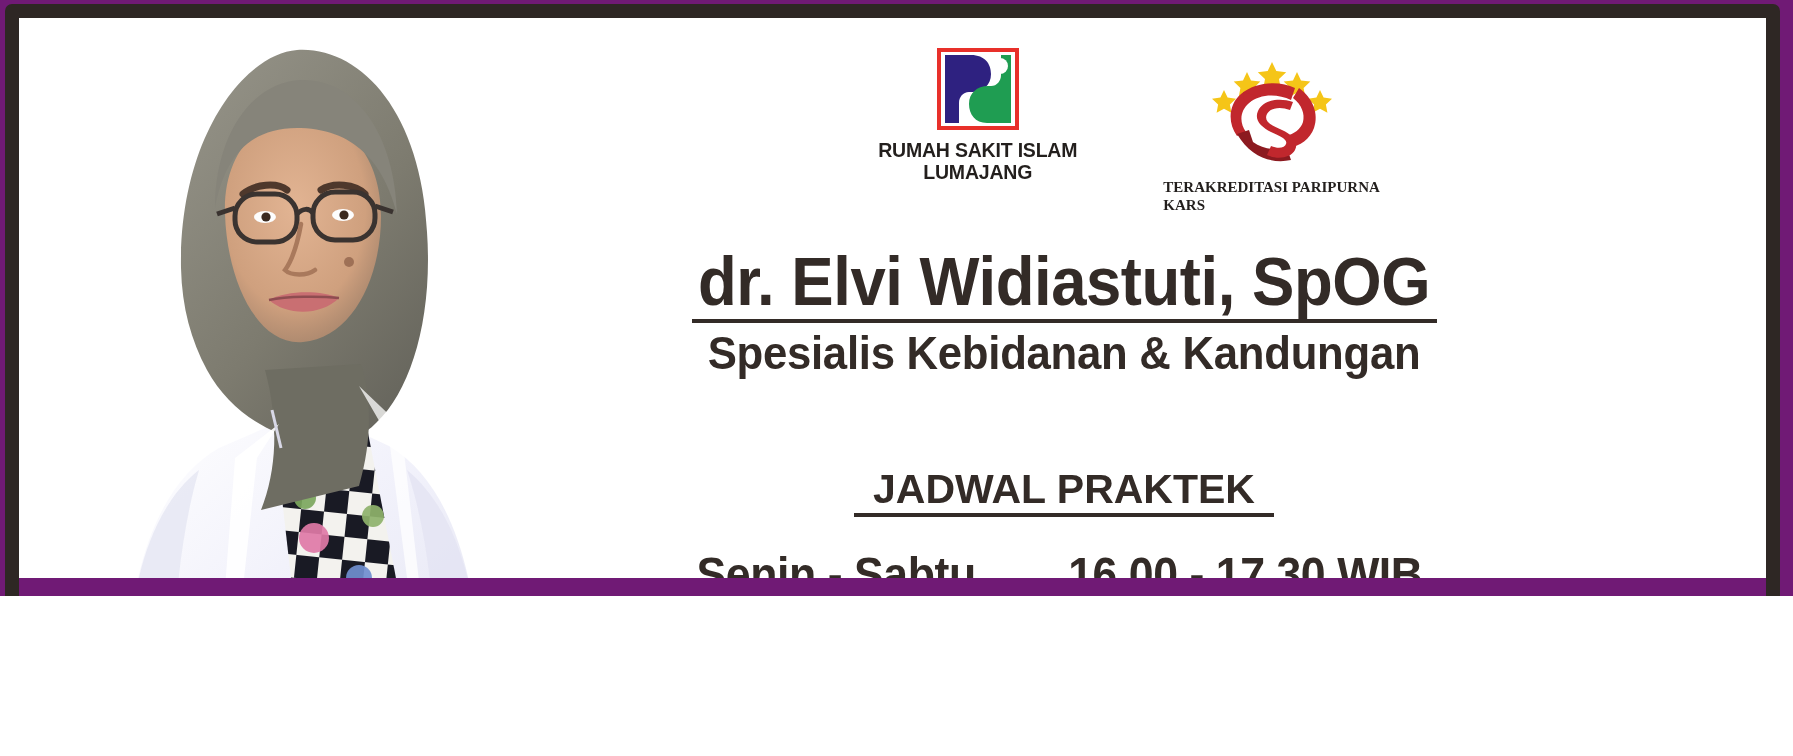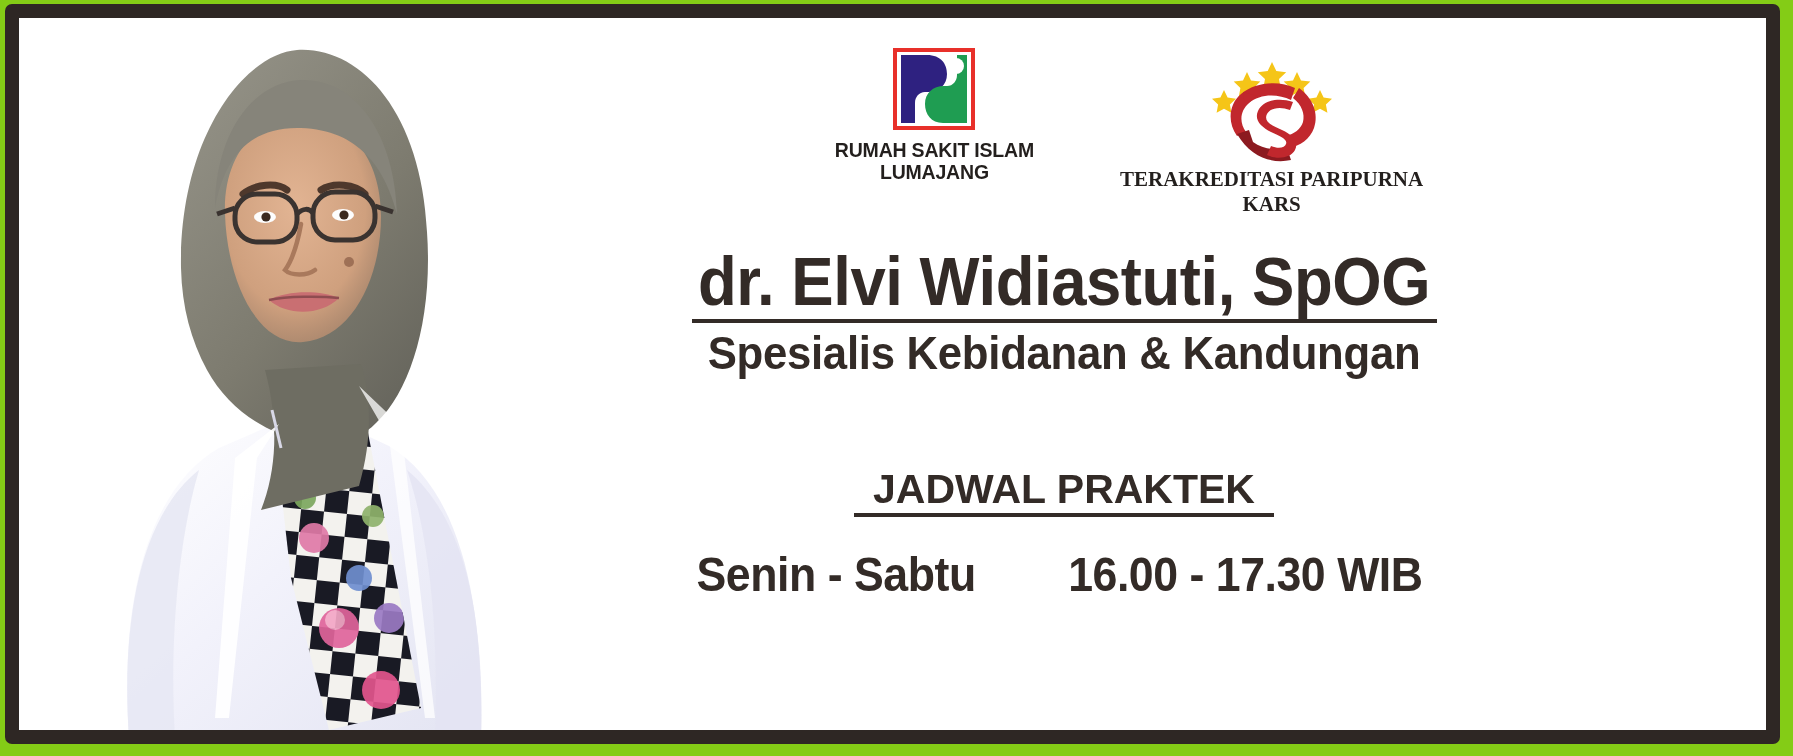--- a/index.html
+++ b/index.html
@@ -7,22 +7,22 @@
     margin: 0;
     padding: 0;
     background: #ffffff;
   }
   body {
     font-family: "Liberation Sans", sans-serif;
   }
   .banner {
     position: relative;
     width: 1793px;
-    height: 756px;
-    background: #84cc16;
+    height: 596px;
+    background: #701a75;
     overflow: hidden;
   }
   
   .frame {
     position: absolute;
     left: 5px;
     top: 4px;
     width: 1775px;
     height: 740px;
     border: 14px solid #2e2724;
@@ -83,26 +83,25 @@
     text-align: center;
     letter-spacing: -0.2px;
     color: #231f1d;
     white-space: pre-line;
   }
   .kars-mark {
     width: 130px;
     height: 116px;
   }
   .kars-caption {
-    margin-top: 3px;
+    margin-top: 14px;
     font-family: "Liberation Serif", serif;
-    font-size: 21px;
+    font-size: 15px;
     font-weight: bold;
     line-height: 1.2;
-    text-align: center;
     color: #231f1d;
     white-space: pre-line;
   }
 
   
   .info {
     position: absolute;
     left: 560px;
     top: 228px;
     width: 970px;

